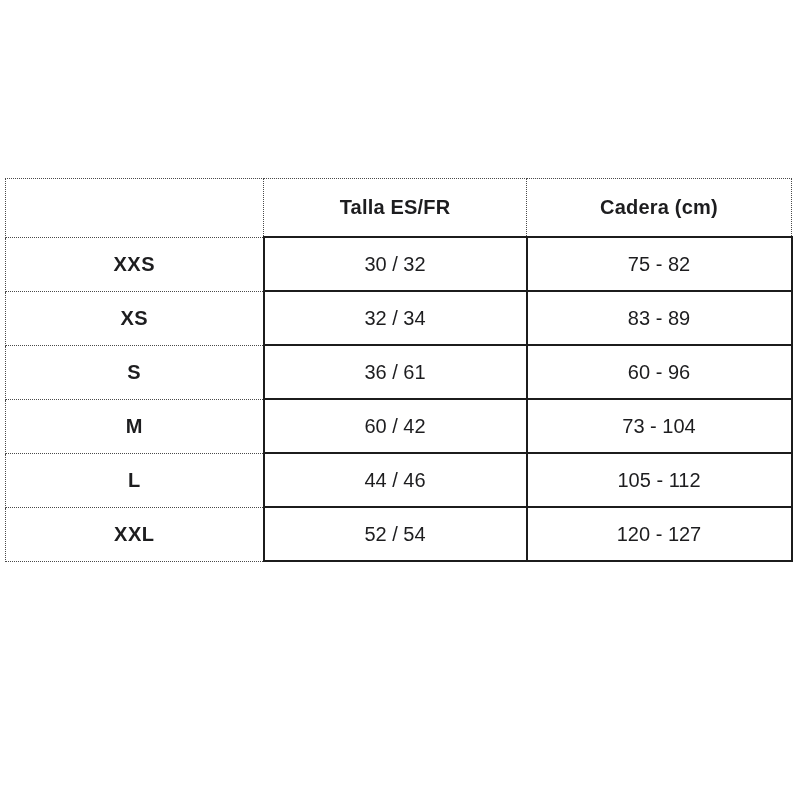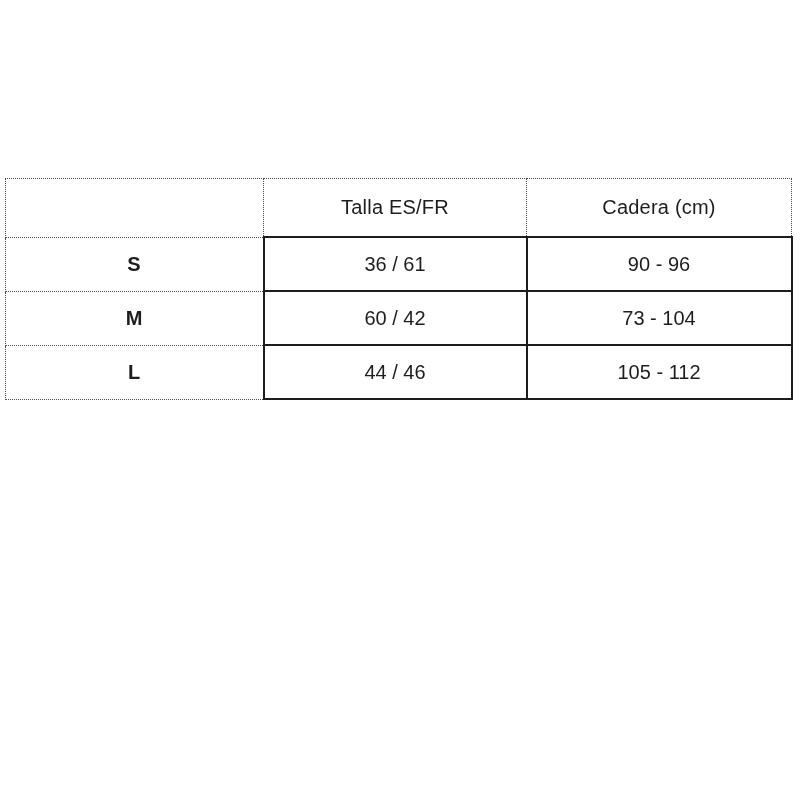--- a/index.html
+++ b/index.html
@@ -30,21 +30,21 @@
     text-align: center;
     vertical-align: middle;
     font-size: 20px;
     padding: 0;
     background: #ffffff;
   }
   
   tr.head th {
     height: 57px;
     border: 1px dotted #4a4a4a;
-    font-weight: 400;
+    font-weight: 700;
     letter-spacing: 0.2px;
   }
   
   td.size-label {
     border: 1px dotted #4a4a4a;
     font-weight: 600;
     letter-spacing: 0.5px;
   }
   
   td.data-cell {
@@ -63,29 +63,44 @@
         <col class="c2">
         <col class="c3">
     </colgroup>
     <tbody>
         <tr class="head">
       <th></th>
       <th>Talla ES/FR</th>
       <th>Cadera (cm)</th>
     </tr>
     <tr class="body-row">
+      <td class="size-label">XXS</td>
+      <td class="data-cell">30 / 32</td>
+      <td class="data-cell">75 - 82</td>
+    </tr>
+    <tr class="body-row">
+      <td class="size-label">XS</td>
+      <td class="data-cell">32 / 34</td>
+      <td class="data-cell">83 - 89</td>
+    </tr>
+    <tr class="body-row">
       <td class="size-label">S</td>
       <td class="data-cell">36 / 61</td>
-      <td class="data-cell">90 - 96</td>
+      <td class="data-cell">60 - 96</td>
     </tr>
     <tr class="body-row">
       <td class="size-label">M</td>
       <td class="data-cell">60 / 42</td>
       <td class="data-cell">73 - 104</td>
     </tr>
     <tr class="body-row">
       <td class="size-label">L</td>
       <td class="data-cell">44 / 46</td>
       <td class="data-cell">105 - 112</td>
     </tr>
+    <tr class="body-row">
+      <td class="size-label">XXL</td>
+      <td class="data-cell">52 / 54</td>
+      <td class="data-cell">120 - 127</td>
+    </tr>
   </tbody>
     </table>
 </div>
 
 </body></html>

